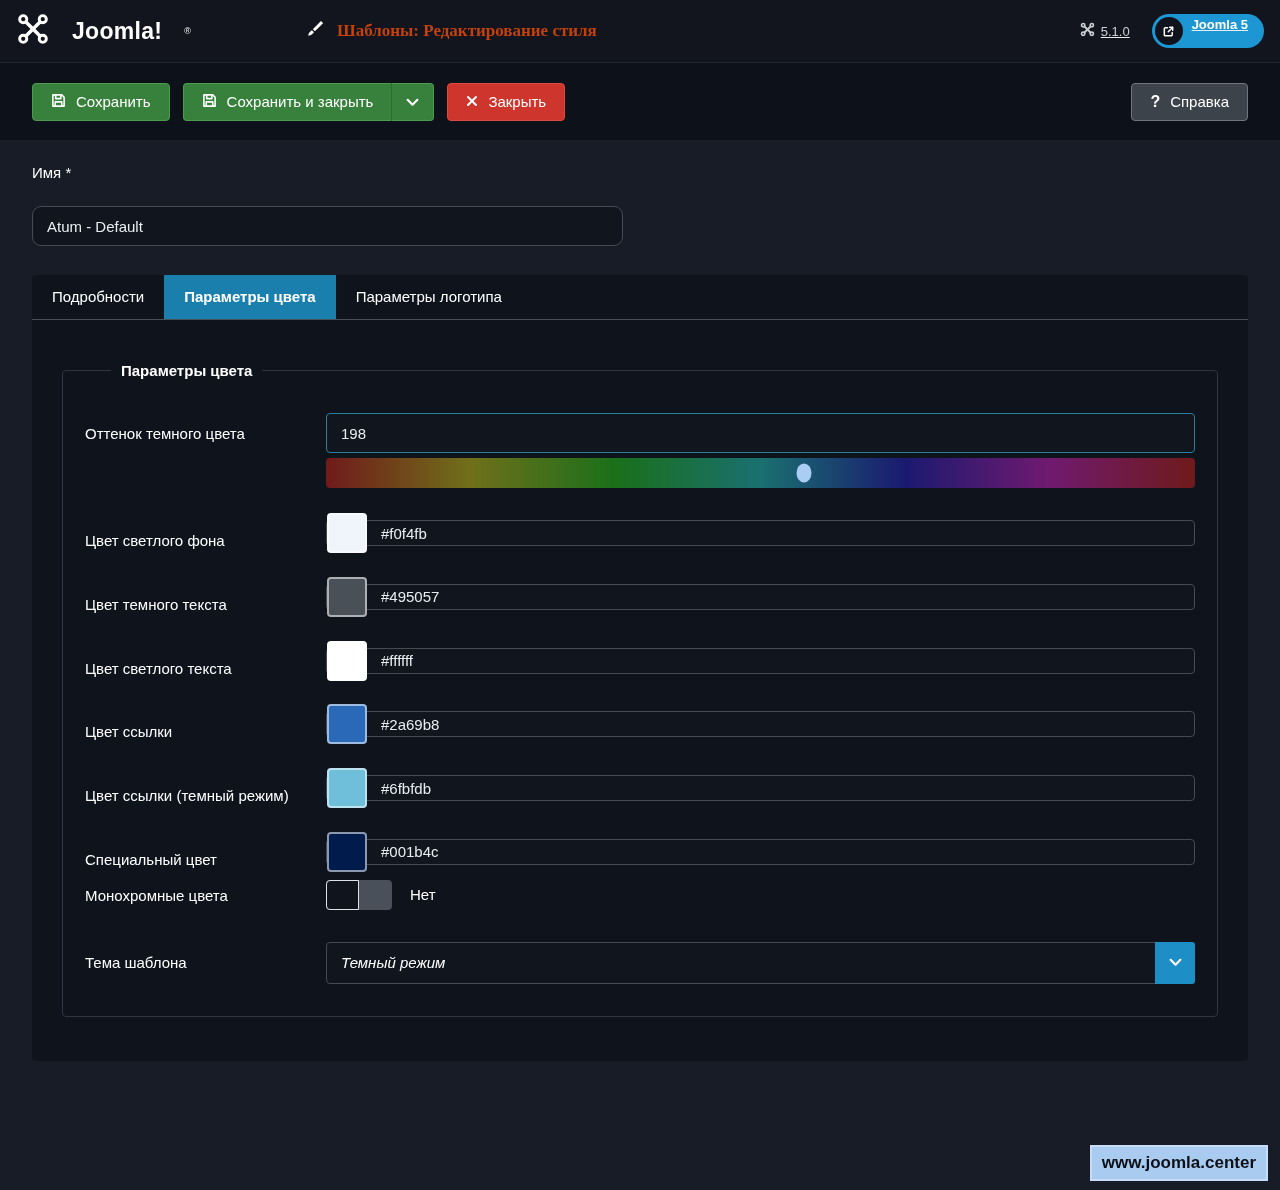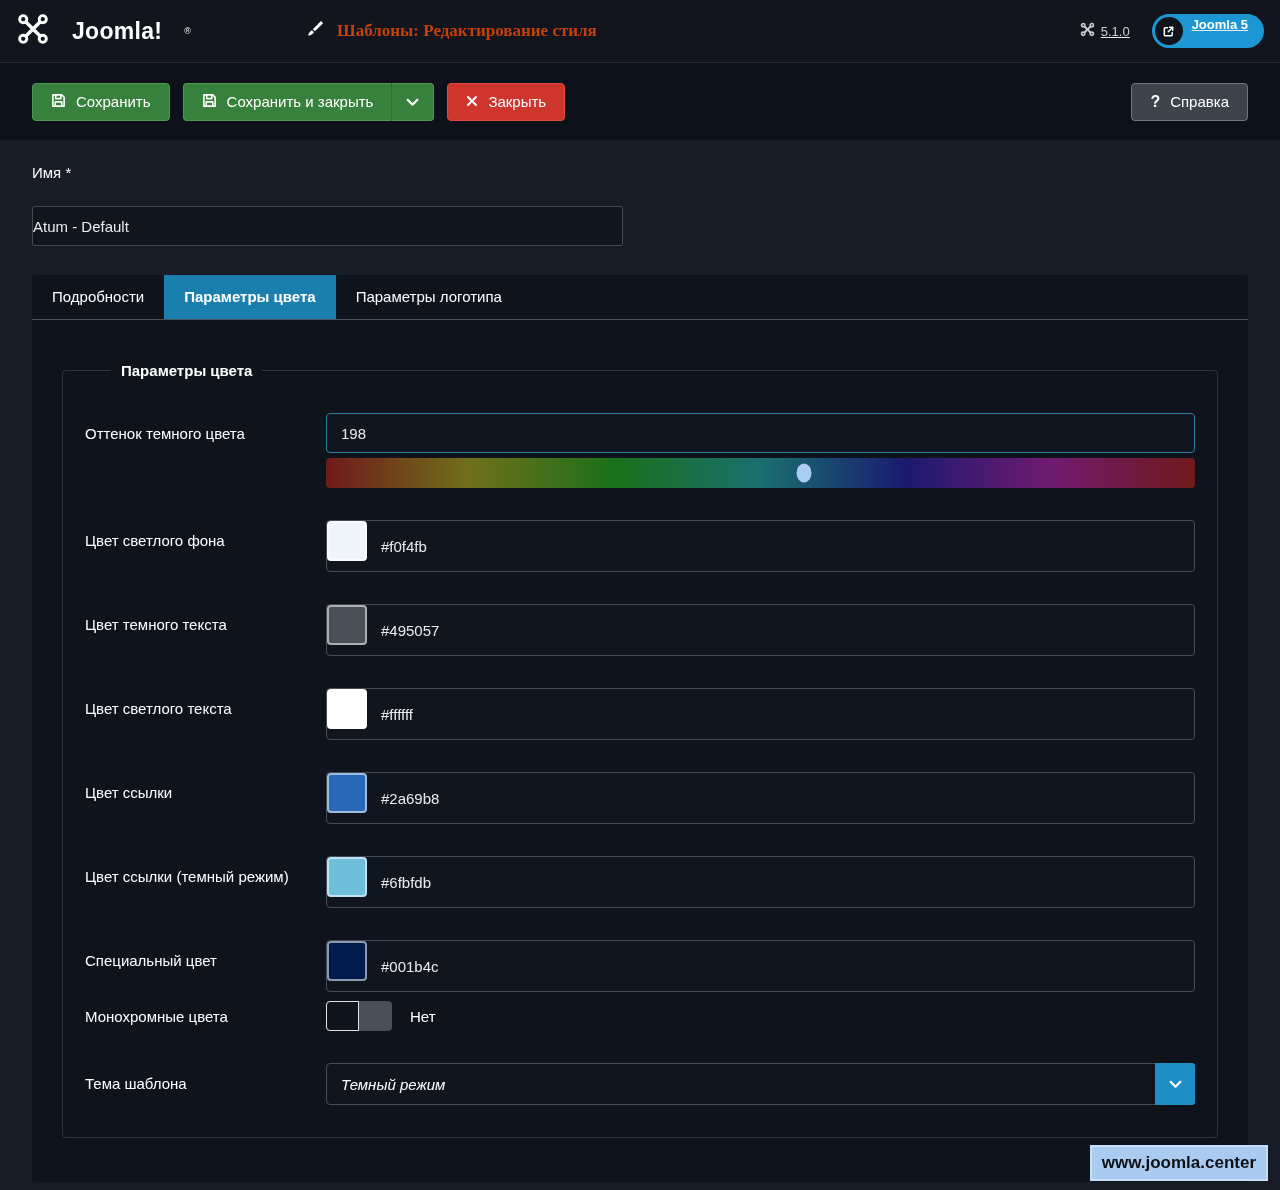--- a/index.html
+++ b/index.html
@@ -40,41 +40,41 @@
   .btn-green{background:var(--green);border:1px solid #4e9a53;}
   .btn-group{display:inline-flex;}
   .btn-group .btn-main{border-radius:4px 0 0 4px;border-right:none;}
   .btn-caret{border-radius:0 4px 4px 0;border-left:1px solid #2d6f32;padding:0 14px;}
   .btn-red{background:var(--red);border:1px solid #dd4a41;}
   .btn-help{background:#3d434b;border:1px solid #70767f;margin-left:auto;}
   .qmark{font-weight:700;font-size:16px;}
   
   .content{padding:20px 32px 0;}
   .name-label{display:block;font-size:15px;color:#fff;margin:4px 0 25px;}
-  .name-input{width:591px;height:40px;background:var(--input-bg);border:1px solid var(--input-border);border-radius:2px;color:var(--text);font-size:15px;padding:0 0;font-family:inherit;}
+  .name-input{width:591px;height:40px;background:var(--input-bg);border:1px solid var(--input-border);border-radius:9px;color:var(--text);font-size:15px;padding:0 14px;font-family:inherit;}
   
   .tabs-card{margin-top:29px;background:var(--panel);border-radius:4px;}
   .tabs{display:flex;border-bottom:1px solid #4a5058;}
   .tab{height:44px;line-height:44px;padding:0 20px;font-size:15px;color:#fff;cursor:pointer;}
   .tab.active{background:var(--accent);font-weight:700;}
   .tab-panel{padding:42px 30px 44px;}
   fieldset{border:1px solid #2f3640;border-radius:4px;padding:34px 22px 28px;margin:0;}
   legend{font-size:15px;font-weight:700;color:#fff;padding:0 10px;margin-left:26px;}
   .field-row{display:flex;margin-bottom:32px;}
   .field-row:last-child{margin-bottom:4px;}
   .field-label{flex:0 0 241px;padding:10px 20px 0 0;font-size:15px;color:#fff;line-height:1.45;}
   .field-control{flex:1;min-width:0;}
   .text-input{width:100%;height:40px;background:var(--input-bg);border:1px solid var(--input-border);border-radius:4px;color:var(--text);font-size:15px;padding:0 14px;font-family:inherit;}
   .hue-input{border-color:#2b7e9b;}
   .hue-slider{margin-top:5px;height:30px;border-radius:4px;position:relative;cursor:pointer;
     background:linear-gradient(to right,
       hsl(0,62%,27%), hsl(60,62%,27%) 16.6%, hsl(120,62%,27%) 33.3%,
       hsl(180,62%,27%) 50%, hsl(240,62%,27%) 66.6%, hsl(300,62%,27%) 83.3%, hsl(360,62%,27%));}
   .hue-thumb{position:absolute;top:50%;left:55%;width:15px;height:19px;border-radius:50%;background:var(--thumb);transform:translate(-50%,-50%);cursor:grab;}
-  .color-group{display:flex;align-items:flex-start;height:52px;background:var(--input-bg);border:1px solid var(--input-border);border-radius:4px;}
+  .color-group{display:flex;align-items:center;height:26px;background:var(--input-bg);border:1px solid var(--input-border);border-radius:4px;}
   .swatch{width:40px;height:40px;flex:0 0 40px;border:2px solid rgba(255,255,255,.55);border-radius:4px;padding:0;cursor:pointer;}
   .hex-input{flex:1;height:100%;background:transparent;border:none;outline:none;color:var(--text);font-size:15px;padding:0 14px;font-family:inherit;}
   .mono-control{display:flex;align-items:center;padding-top:5px;}
   .toggle{display:inline-flex;width:66px;height:30px;border-radius:4px;background:#4a505a;border:none;padding:0;cursor:pointer;}
   .toggle-off-cell{width:33px;height:30px;background:#10151d;border:1px solid #dfe3e8;border-radius:4px 0 0 4px;}
   .toggle-state{margin-left:18px;font-size:15px;color:#fff;}
   .select{display:flex;align-items:stretch;height:42px;border:1px solid var(--input-border);border-radius:4px;background:var(--input-bg);cursor:pointer;font-style:italic;}
   .select-value{flex:1;display:flex;align-items:center;padding-left:14px;font-size:15px;color:#fff;}
   .select-caret{width:40px;background:var(--select-btn);border-radius:0 3px 3px 0;display:flex;align-items:center;justify-content:center;margin:-1px;margin-left:0;}
   

